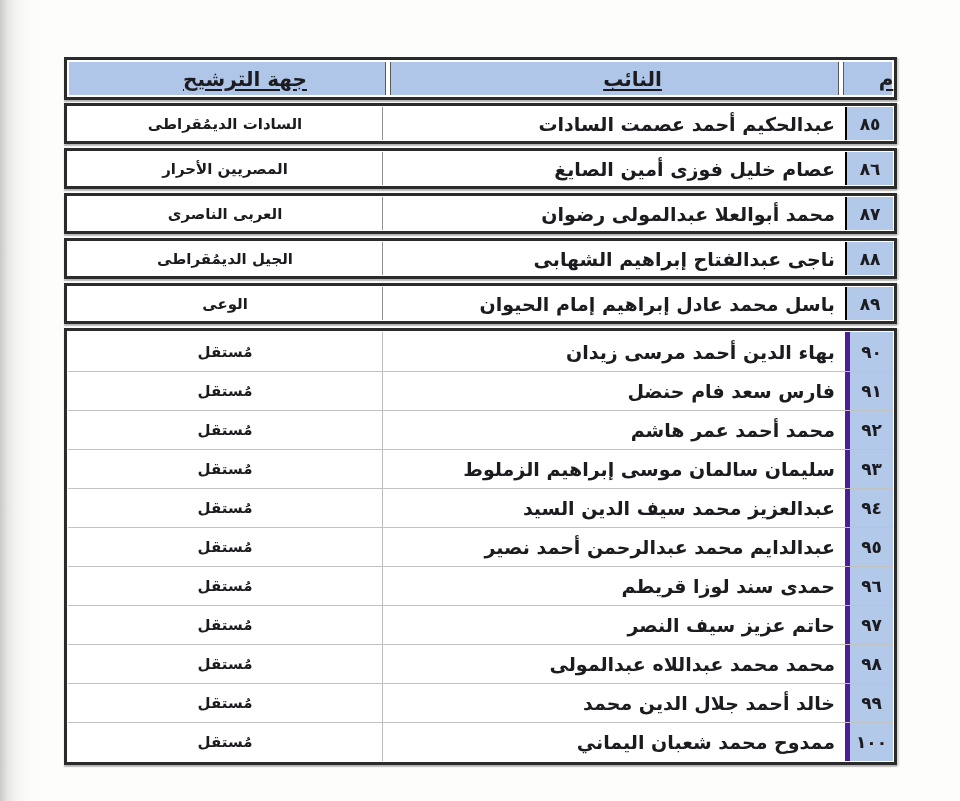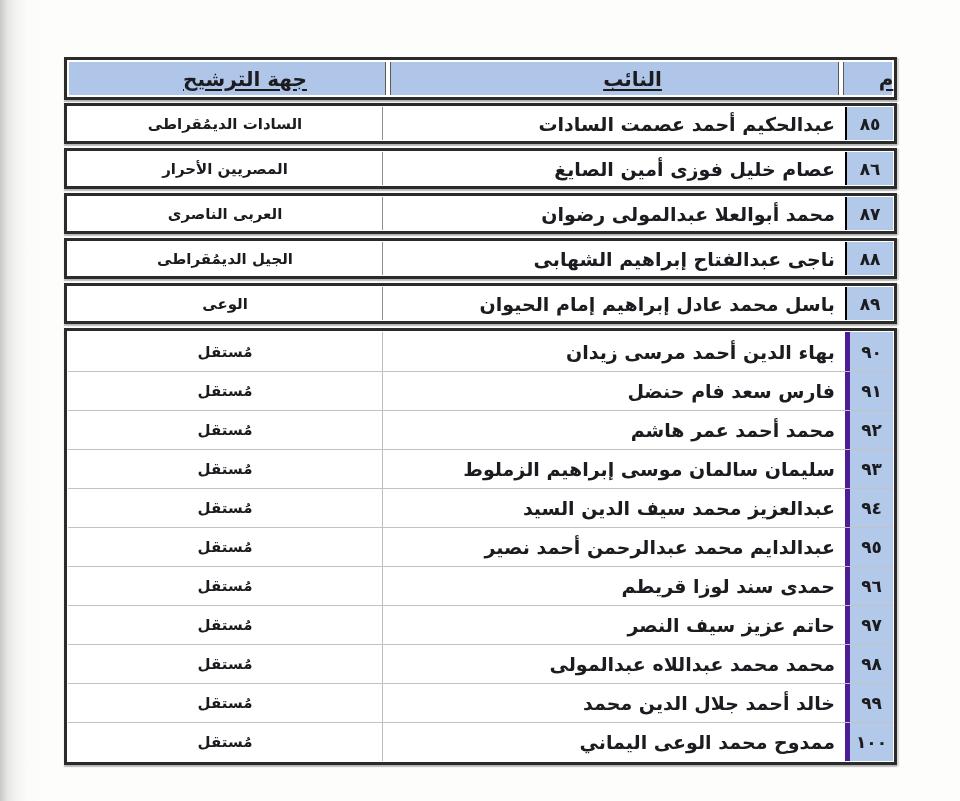--- a/index.html
+++ b/index.html
@@ -178,19 +178,19 @@
     <div class="cell name">محمد محمد عبداللاه عبدالمولى</div>
     <div class="cell party">مُستقل</div>
   </div>
         <div class="lrow">
     <div class="cell num">٩٩</div>
     <div class="cell name">خالد أحمد جلال الدين محمد</div>
     <div class="cell party">مُستقل</div>
   </div>
         <div class="lrow">
     <div class="cell num">١٠٠</div>
-    <div class="cell name">ممدوح محمد الوعى اليماني</div>
+    <div class="cell name">ممدوح محمد شعبان اليماني</div>
     <div class="cell party">مُستقل</div>
   </div>
       </div>
 
   </div>
 </div>
 
 </body></html>

